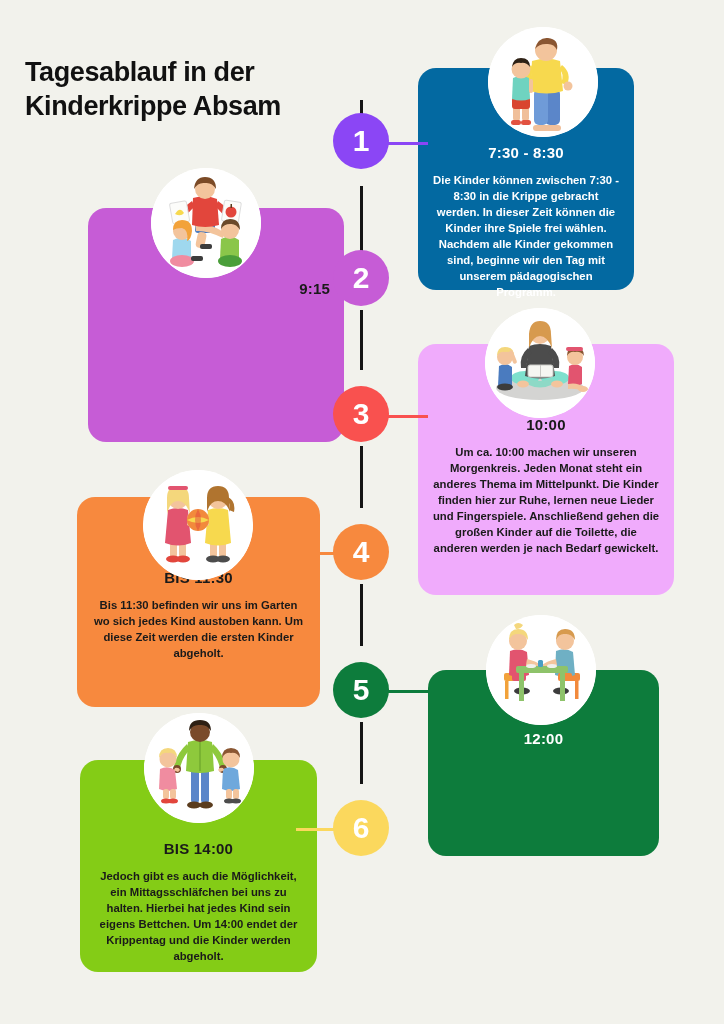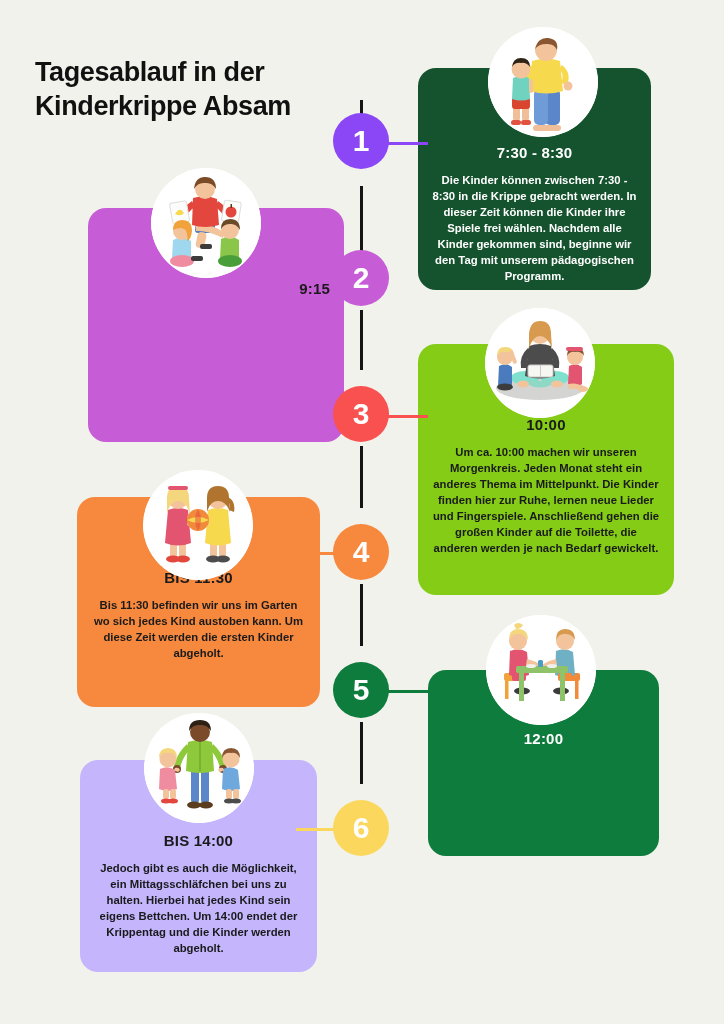--- a/index.html
+++ b/index.html
@@ -6,21 +6,21 @@
   html,body {
     width:724px; height:1024px;
     background:#f2f2ec;
     font-family:"Liberation Sans", sans-serif;
     overflow:hidden;
   }
   #page { position:relative; width:724px; height:1024px; background:#f2f2ec; }
 
   
   #title {
-    position:absolute; left:35px; top:55px; width:300px;
+    position:absolute; left:25px; top:55px; width:300px;
     font-size:27px; font-weight:bold; line-height:1.27;
     color:#111111; letter-spacing:-0.4px;
   }
 
   
   .spine {
     position:absolute; left:360px; width:3px; background:#151515;
   }
 
   
@@ -64,21 +64,21 @@
   <h1 id="title">Tagesablauf in der Kinderkrippe Absam</h1>
 
   <div class="spine" style="top:100px;height:60px;"></div>
   <div class="spine" style="top:186px;height:66px;"></div>
   <div class="spine" style="top:310px;height:60px;"></div>
   <div class="spine" style="top:446px;height:62px;"></div>
   <div class="spine" style="top:584px;height:62px;"></div>
   <div class="spine" style="top:722px;height:62px;"></div>
 
   <div class="connector" style="left:388px;top:142px;width:40px;background:#8b46f5;"></div>
-  <div class="card" style="left:418px;top:68px;width:233px;height:222px;background:#14532d;padding-top:76px;">
+  <div class="card" style="left:418px;top:68px;width:216px;height:222px;background:#0369a1;padding-top:76px;">
     <div class="time" style="color:#ffffff;">7:30 - 8:30</div>
     <div class="desc" style="color:#ffffff;margin-top:11px;">Die Kinder können zwischen 7:30 - 8:30 in die Krippe gebracht werden. In dieser Zeit können die Kinder ihre Spiele frei wählen. Nachdem alle Kinder gekommen sind, beginne wir den Tag mit unserem pädagogischen Programm.</div>
   </div>
   <div class="avatar" style="left:488px;top:27px;width:110px;height:110px;">
     <svg viewBox="0 0 110 110">
       <circle cx="55" cy="55" r="55" fill="#ffffff"></circle>
 
       <rect x="57" y="62" width="15" height="36" rx="5" fill="#5b86c9"></rect>
       <rect x="46" y="62" width="14" height="36" rx="5" fill="#6f9bd8"></rect>
       <rect x="45" y="98" width="16" height="6" rx="3" fill="#f0bf9a"></rect>
@@ -138,21 +138,21 @@
       <path d="M70 71 Q80 66 88 72 L88 92 Q78 96 69 91Z" fill="#8ac64a"></path>
       <ellipse cx="79" cy="93" rx="12" ry="6" fill="#4a9e3a"></ellipse>
       <circle cx="79" cy="62" r="9" fill="#f3c49c"></circle>
       <path d="M70 61 Q70 51 79 51 Q89 51 89 62 Q85 55 79 56 Q73 56 70 61Z" fill="#6b4a2a"></path>
       <rect x="40" y="88" width="12" height="5" rx="2" fill="#3c3c3c"></rect>
     </svg>
   </div>
   <div class="num-circle" style="left:333px;top:250px;background:#c65cd6;">2</div>
 
   <div class="connector" style="left:388px;top:415px;width:40px;background:#f9514f;"></div>
-  <div class="card" style="left:418px;top:344px;width:256px;height:251px;background:#84cc16;padding-top:72px;">
+  <div class="card" style="left:418px;top:344px;width:256px;height:251px;background:#f0abfc;padding-top:72px;">
     <div class="time" style="color:#1a1a1a;">10:00</div>
     <div class="desc" style="color:#1a1a1a;margin-top:11px;">Um ca. 10:00 machen wir unseren Morgenkreis. Jeden Monat steht ein anderes Thema im Mittelpunkt. Die Kinder finden hier zur Ruhe, lernen neue Lieder und Fingerspiele. Anschließend gehen die großen Kinder auf die Toilette, die anderen werden je nach Bedarf gewickelt.</div>
   </div>
   <div class="avatar" style="left:485px;top:308px;width:110px;height:110px;">
     <svg viewBox="0 0 110 110">
       <circle cx="55" cy="55" r="55" fill="#ffffff"></circle>
       <ellipse cx="55" cy="80" rx="44" ry="12" fill="#d4d4d2"></ellipse>
 
       <ellipse cx="40" cy="70" rx="14" ry="7" fill="#7ee0cd"></ellipse>
       <ellipse cx="70" cy="70" rx="14" ry="7" fill="#7ee0cd"></ellipse>
@@ -255,21 +255,21 @@
       <rect x="33" y="58" width="5" height="28" fill="#8ec36a"></rect>
       <rect x="74" y="58" width="5" height="28" fill="#8ec36a"></rect>
       <rect x="52" y="45" width="5" height="7" rx="1.5" fill="#4a9ec4"></rect>
       <ellipse cx="45" cy="51" rx="5" ry="2" fill="#f0f0ec"></ellipse>
       <ellipse cx="66" cy="51" rx="5" ry="2" fill="#f0f0ec"></ellipse>
     </svg>
   </div>
   <div class="num-circle" style="left:333px;top:662px;background:#0d7c3c;">5</div>
 
   <div class="connector" style="left:296px;top:828px;width:40px;background:#fbd85d;"></div>
-  <div class="card" style="left:80px;top:760px;width:237px;height:212px;background:#c4b5fd;padding-top:72px;">
+  <div class="card" style="left:80px;top:760px;width:237px;height:212px;background:#84cc16;padding-top:72px;justify-content:center;">
     <div class="time" style="color:#1a1a1a;">BIS 14:00</div>
     <div class="desc" style="color:#1a1a1a;margin-top:11px;">Jedoch gibt es auch die Möglichkeit, ein Mittagsschläfchen bei uns zu halten. Hierbei hat jedes Kind sein eigens Bettchen. Um 14:00 endet der Krippentag und die Kinder werden abgeholt.</div>
   </div>
   <div class="avatar" style="left:144px;top:713px;width:110px;height:110px;">
     <svg viewBox="0 0 110 110">
       <circle cx="55" cy="55" r="55" fill="#ffffff"></circle>
 
       <rect x="47" y="56" width="8" height="34" rx="3" fill="#5b86c9"></rect>
       <rect x="57" y="56" width="8" height="34" rx="3" fill="#5b86c9"></rect>
       <ellipse cx="50" cy="92" rx="7" ry="3.5" fill="#5a3c1e"></ellipse>

